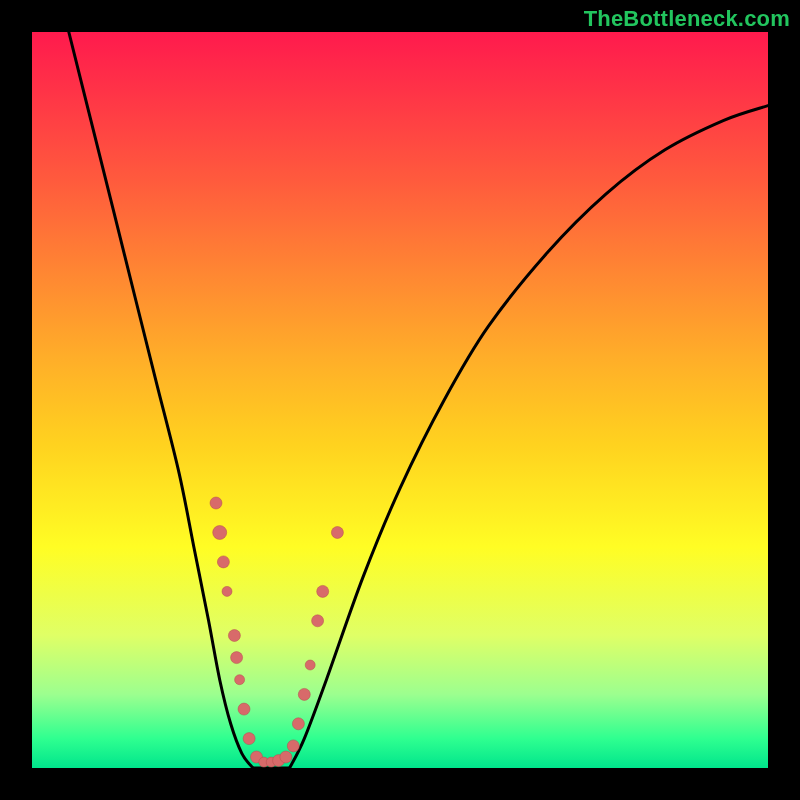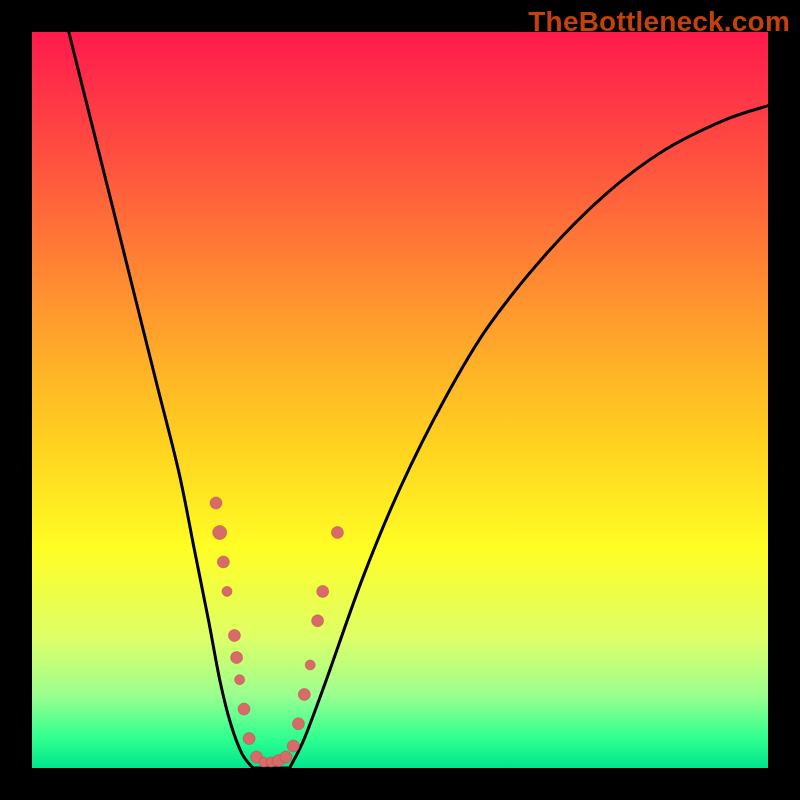--- a/index.html
+++ b/index.html
@@ -33,22 +33,22 @@
       #fffd24 70%,
       #dfff66 82%,
       #9cff8f 90%,
       #2fff90 96%,
       #00e58c 100%);
   }
   .watermark {
     position: absolute;
     top: 6px;
     right: 10px;
-    color: #c2410c;
-    font-size: 28px;
+    color: #22c55e;
+    font-size: 22px;
     font-weight: 600;
     letter-spacing: 0.2px;
     user-select: none;
   }
   svg.curves {
     position: absolute;
     left: 0;
     top: 0;
     width: 736px;
     height: 736px;

